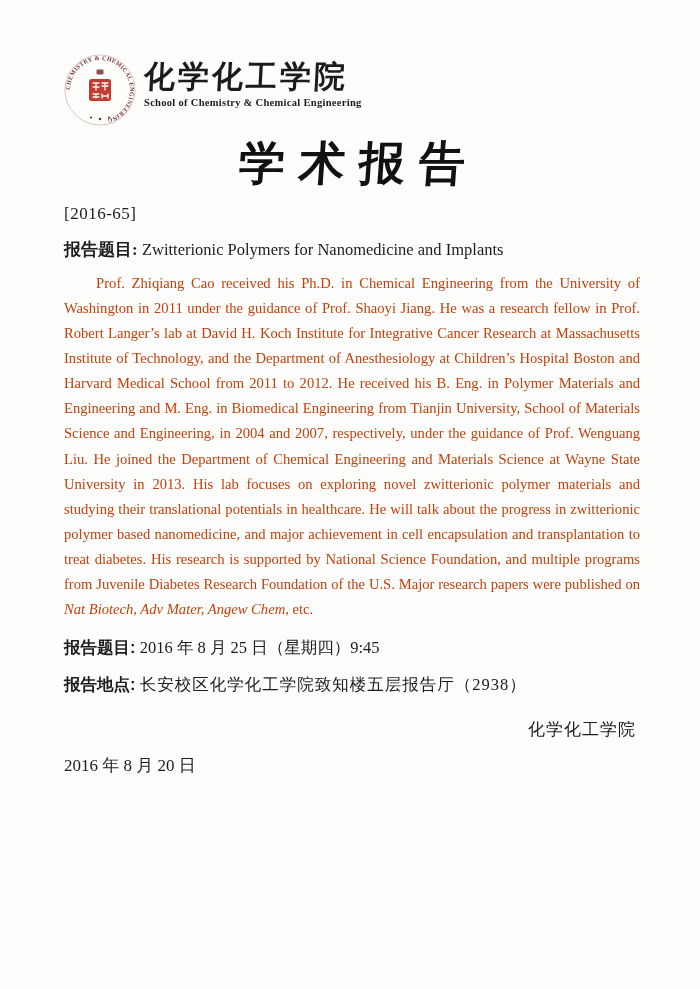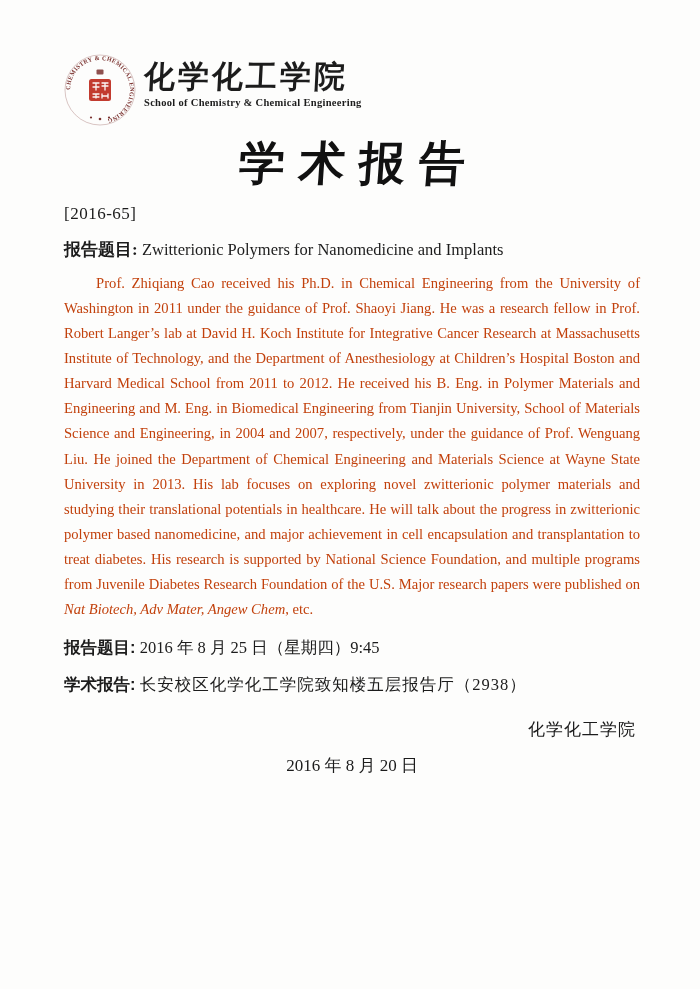--- a/index.html
+++ b/index.html
@@ -72,21 +72,21 @@
 
   
   .welcome {
     margin-top: 21px; text-align: center;
     font-size: 29px; font-weight: 800; font-style: italic;
     letter-spacing: 9px; text-indent: 9px;
     font-family: "Liberation Serif", "DejaVu Serif", serif;
     color: #111;
   }
   .signature { margin-top: 22px; text-align: right; padding-right: 4px; font-size: 17px; letter-spacing: 1px; }
-  .sign-date { margin-top: 13px; text-align: center; padding-right: 0; font-size: 17px; }
+  .sign-date { margin-top: 13px; text-align: left; padding-right: 0; font-size: 17px; }
 </style>
 </head>
 <body>
 
 <div class="page">
 
   <div class="logo-block">
     <svg class="seal" viewBox="0 0 72 72" aria-hidden="true">
       <circle cx="36" cy="36" r="35" fill="none" stroke="#7b3330" stroke-opacity="0.28" stroke-width="1"></circle>
       <defs>
@@ -130,21 +130,21 @@
 
 
   <p class="bio"><span>Prof. Zhiqiang Cao received his Ph.D. in Chemical Engineering from the University of Washington in 2011 under the guidance of Prof. Shaoyi Jiang. He was a research fellow in Prof. Robert Langer’s lab at David H. Koch Institute for Integrative Cancer Research at Massachusetts Institute of Technology, and the Department of Anesthesiology at Children’s Hospital Boston and Harvard Medical School from 2011 to 2012. He received his B. Eng. in Polymer Materials and Engineering and M. Eng. in Biomedical Engineering from Tianjin University, School of Materials Science and Engineering, in 2004 and 2007, respectively, under the guidance of Prof. Wenguang Liu. He joined the Department of Chemical Engineering and Materials Science at Wayne State University in 2013.  His lab focuses on exploring novel zwitterionic polymer materials and studying their translational potentials in healthcare. He will talk about the progress in zwitterionic polymer based nanomedicine, and major achievement in cell encapsulation and transplantation to treat diabetes. His research is supported by National Science Foundation, and multiple programs from Juvenile Diabetes Research Foundation of the U.S. Major research papers were published on </span><span class="journals">Nat Biotech, Adv Mater, Angew Chem</span><span>, etc.</span></p>
 
   <div class="row-tight">
     <span class="label-hei">报告题目:</span>
     <span class="value-en">2016 年 8 月 25 日（星期四）9:45</span>
   </div>
 
   <div class="row-tight">
-    <span class="label-hei">学术报告:</span>
+    <span class="label-hei">报告地点:</span>
     <span class="value-cn">长安校区化学化工学院致知楼五层报告厅（2938）</span>
   </div>
 
 
   <div class="signature">化学化工学院</div>
   <div class="sign-date">2016 年 8 月 20 日</div>
 
 </div>
 
 </body></html>

